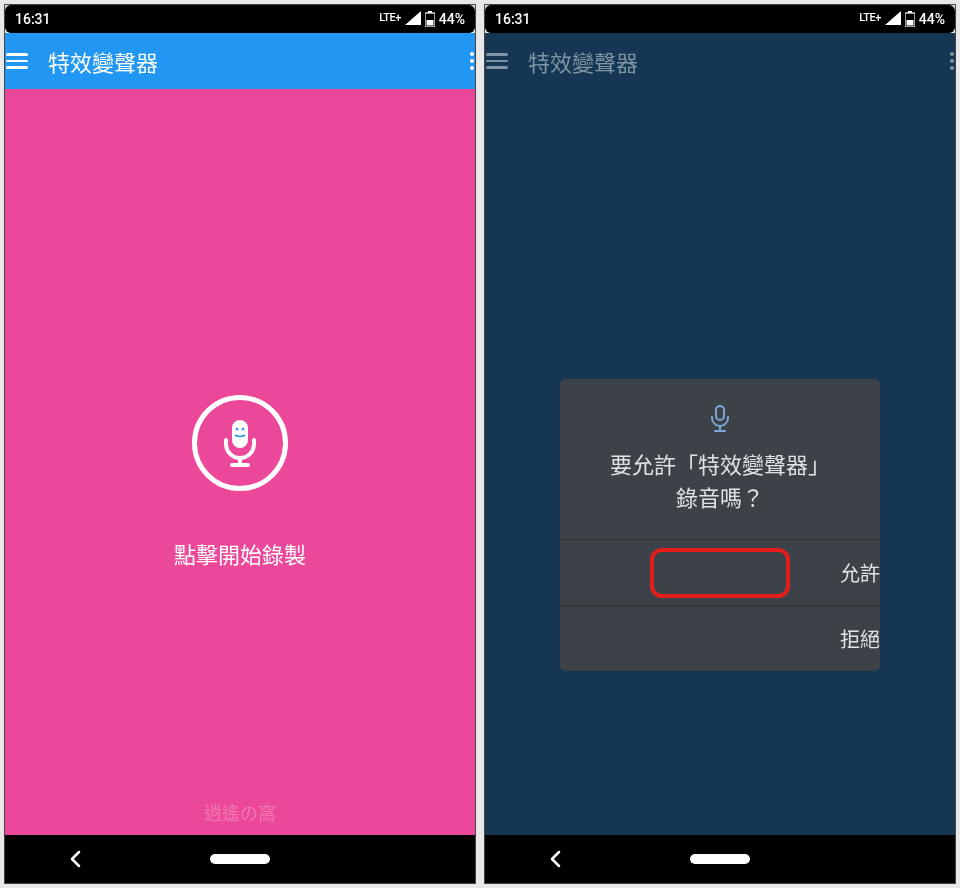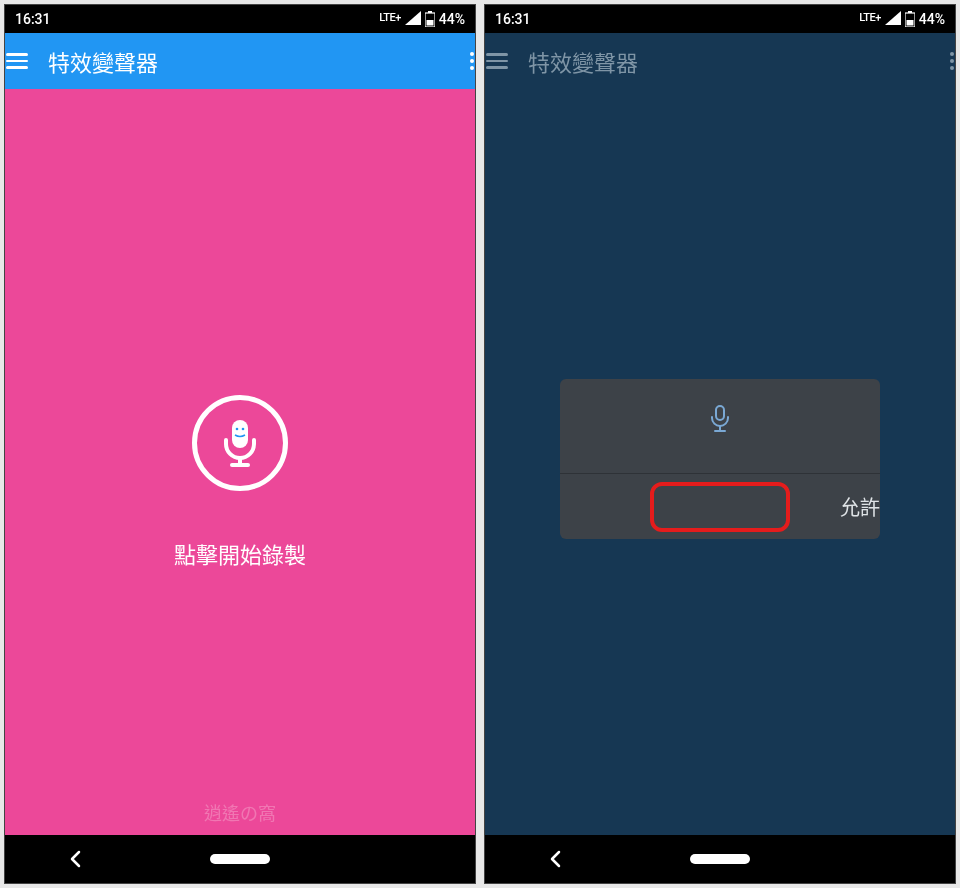--- a/index.html
+++ b/index.html
@@ -29,20 +29,21 @@
   .status-bar {
     height: 28px;
     background: #000;
     color: #fff;
     display: flex;
     align-items: center;
     justify-content: space-between;
     padding: 0 10px;
     font-size: 14px;
     font-weight: 500;
+    border-radius: 6px;
   }
   .status-right { display: flex; align-items: flex-start; gap: 4px; }
   .lteplus { font-size: 11px; letter-spacing: -0.5px; }
   
   .app-bar {
     height: 56px;
     display: flex;
     align-items: center;
     gap: 20px;
     padding: 0 1px;
@@ -228,24 +229,31 @@
 
     <div class="app-body">
       <div class="dialog">
         <div class="dialog-top">
           <svg class="mic-small" width="22" height="28" viewBox="0 0 22 28" style="margin:0 auto 16px auto;">
             <rect x="7" y="1" width="8" height="14" rx="4" fill="none" stroke="#7aa8d4" stroke-width="2"></rect>
             <path d="M3 12 v1 a8 8 0 0 0 16 0 v-1" stroke="#7aa8d4" stroke-width="2" fill="none" stroke-linecap="round"></path>
             <line x1="11" y1="21" x2="11" y2="25" stroke="#7aa8d4" stroke-width="2"></line>
             <line x1="6" y1="26" x2="16" y2="26" stroke="#7aa8d4" stroke-width="2" stroke-linecap="round"></line>
           </svg>
+          <div class="dialog-msg">
+            <span>要允許「特效變聲器」</span><br>
+            <span>錄音嗎？</span>
+          </div>
         </div>
         <div class="dialog-btn">
           <span>允許</span>
           <div class="highlight"></div>
+        </div>
+        <div class="dialog-btn">
+          <span>拒絕</span>
         </div>
       </div>
     </div>
 
     <div class="nav-bar">
       <svg width="18" height="18" viewBox="0 0 18 18">
           <path d="M12 2 L5 9 L12 16" stroke="#fff" stroke-width="2.5" fill="none" stroke-linecap="round" stroke-linejoin="round"></path>
         </svg>
       <div class="nav-home"></div>
       <span style="width:18px"></span>

